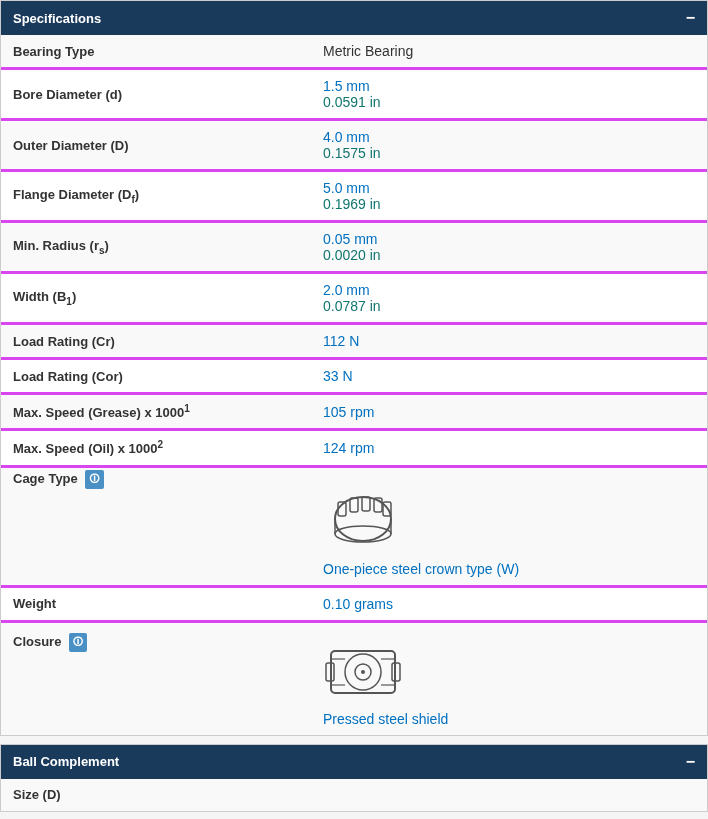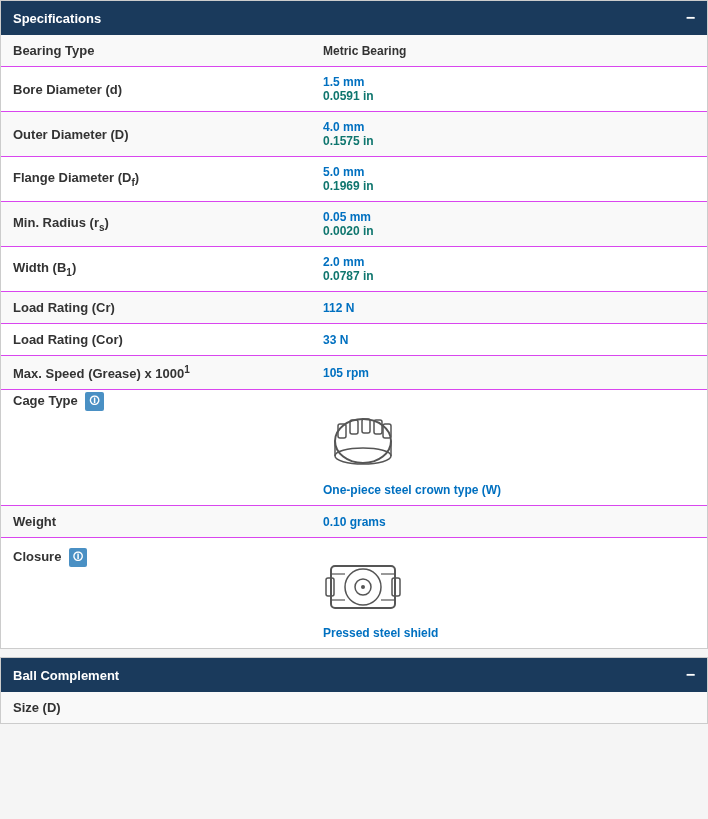--- a/index.html
+++ b/index.html
@@ -34,21 +34,21 @@
       font-weight: bold;
       cursor: pointer;
     }
 
     .spec-table {
       width: 100%;
       border-collapse: collapse;
     }
 
     .spec-table tr {
-      border-bottom: 1px solid #d946ef;
+      border-bottom: 3px solid #d946ef;
     }
 
     .spec-table tr:last-child {
       border-bottom: none;
       padding-left: 8px;
     }
 
     .spec-table tr:nth-child(odd) {
       background: #f9f9f9;
     }
@@ -64,22 +64,21 @@
 
     .spec-table td:first-child {
       width: 310px;
       font-weight: bold;
       color: #333;
       font-size: 13px;
     }
 
     .spec-table td:last-child {
       color: #333;
-      font-size: 12px;
-      font-weight: bold;
+      font-size: 14px;
     }
 
     .value-blue {
       color: #0070c0;
     }
 
     .value-red {
       color: #0f766e;
     }
 
@@ -188,20 +187,26 @@
         </td>
       </tr>
 
       <tr>
         <td>Max. Speed (Grease) x 1000<span class="superscript">1</span></td>
         <td>
           <span class="value-teal">105 rpm</span>
         </td>
       </tr>
 
+      <tr>
+        <td>Max. Speed (Oil) x 1000<span class="superscript">2</span></td>
+        <td>
+          <span class="value-teal">124 rpm</span>
+        </td>
+      </tr>
 
       <tr>
         <td style="vertical-align:top; padding-top:2px;">
           Cage Type <span class="icon-info">🛈</span>
         </td>
         <td>
           <div class="cage-svg-container">
             <svg width="80" height="70" viewBox="0 0 80 70">
 
               <ellipse cx="40" cy="35" rx="28" ry="22" fill="none" stroke="#555" stroke-width="2"></ellipse>

